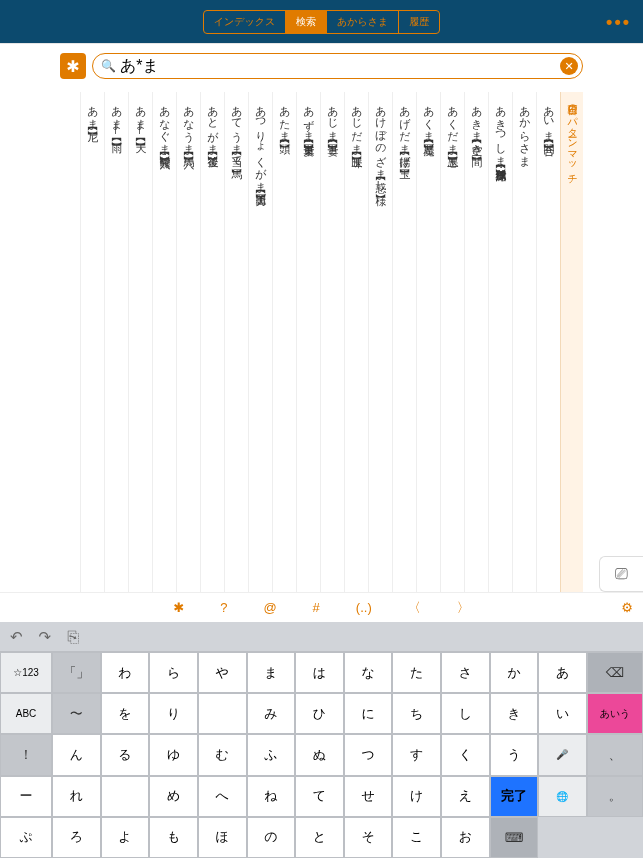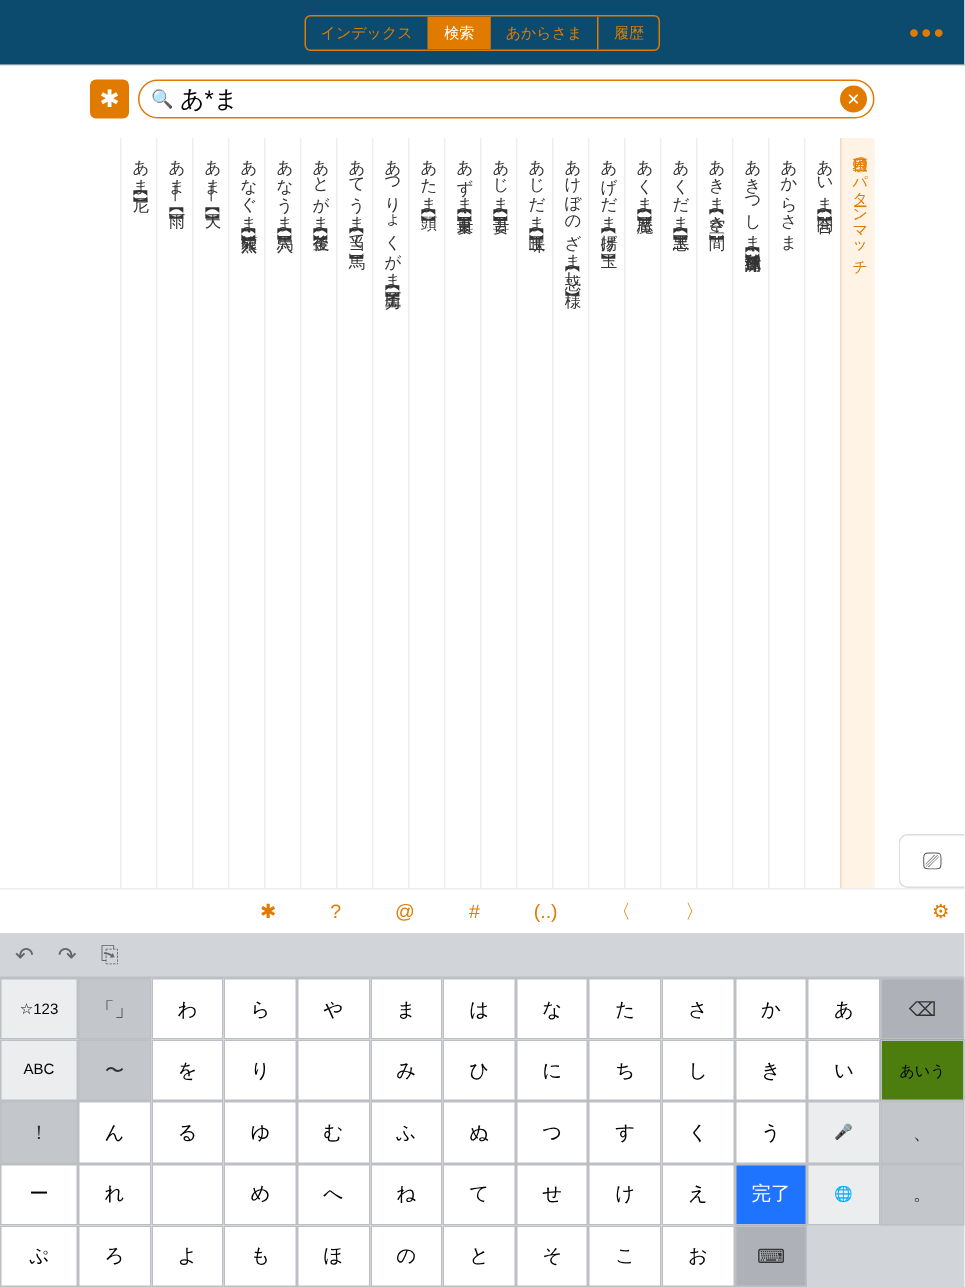--- a/index.html
+++ b/index.html
@@ -36,23 +36,23 @@
 .gear { position: absolute; right: 10px; color: #e07b00; font-size: 14px; }
 
 
 .kbd { height: 236px; background: #d1d4d9; display: flex; flex-direction: column; }
 .kbd-top { height: 30px; display: flex; align-items: center; gap: 16px; padding: 0 10px; border-bottom: 1px solid #bcbfc4; }
 .kbd-top .ico { color: #666; font-size: 15px; }
 .kbd-grid { flex: 1; display: grid; grid-template-columns: 52px repeat(11, 1fr) 56px; grid-template-rows: repeat(5, 1fr); gap: 0; }
 .key { display: flex; align-items: center; justify-content: center; font-size: 13px; border: 0.5px solid #bcbfc4; background: #fff; cursor: pointer; }
 .key.dim { background: #c3c6cb; color: #333; }
 .key.mode { background: #ebedef; font-size: 10px; }
-.key.mode.sel { background: #4d7c0f; }
+.key.mode.sel { background: #ec4899; }
 .key.action { background: #aeb2b8; color: #333; }
-.key.blue { background: #1e73ff; color: #ffffff; }
+.key.blue { background: #1e73ff; color: #000000; font-weight: bold; }
 .key.tall { grid-row: span 2; }
 </style>
 </head>
 <body>
 
 <div class="topbar">
   <div class="seg">
     <div class="seg-item">インデックス</div>
     <div class="seg-item active">検索</div>
     <div class="seg-item">あからさま</div>

